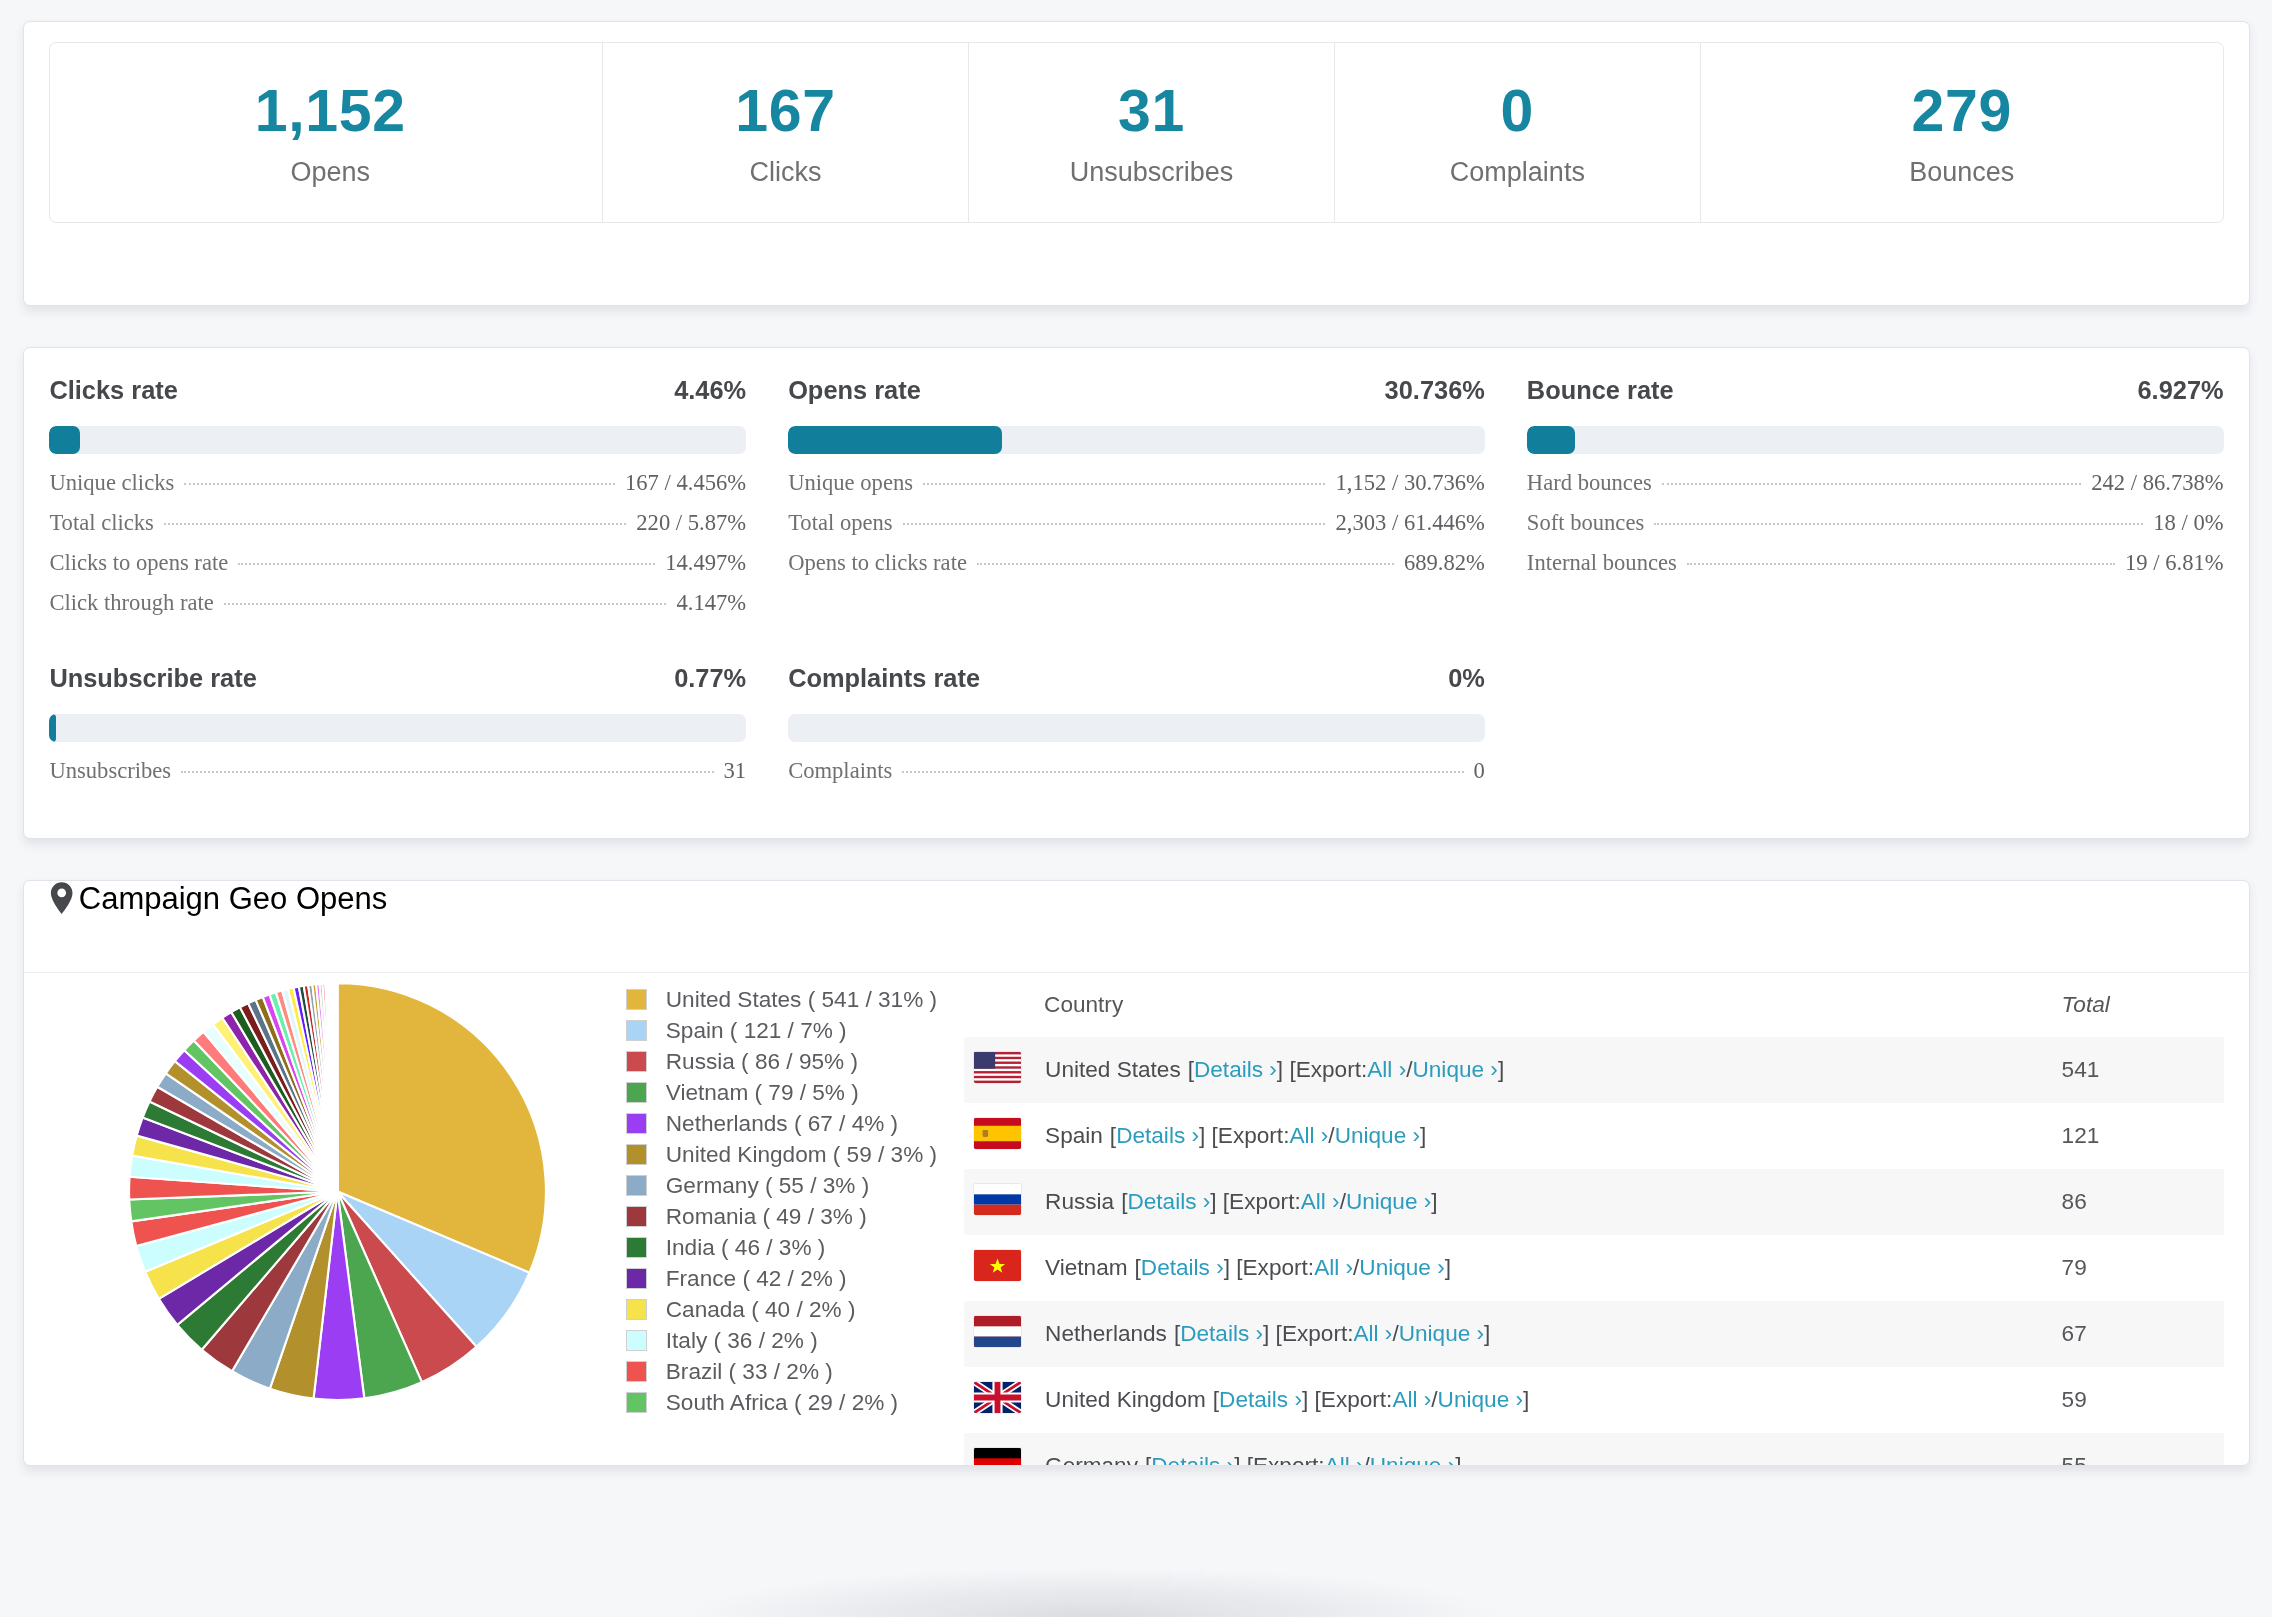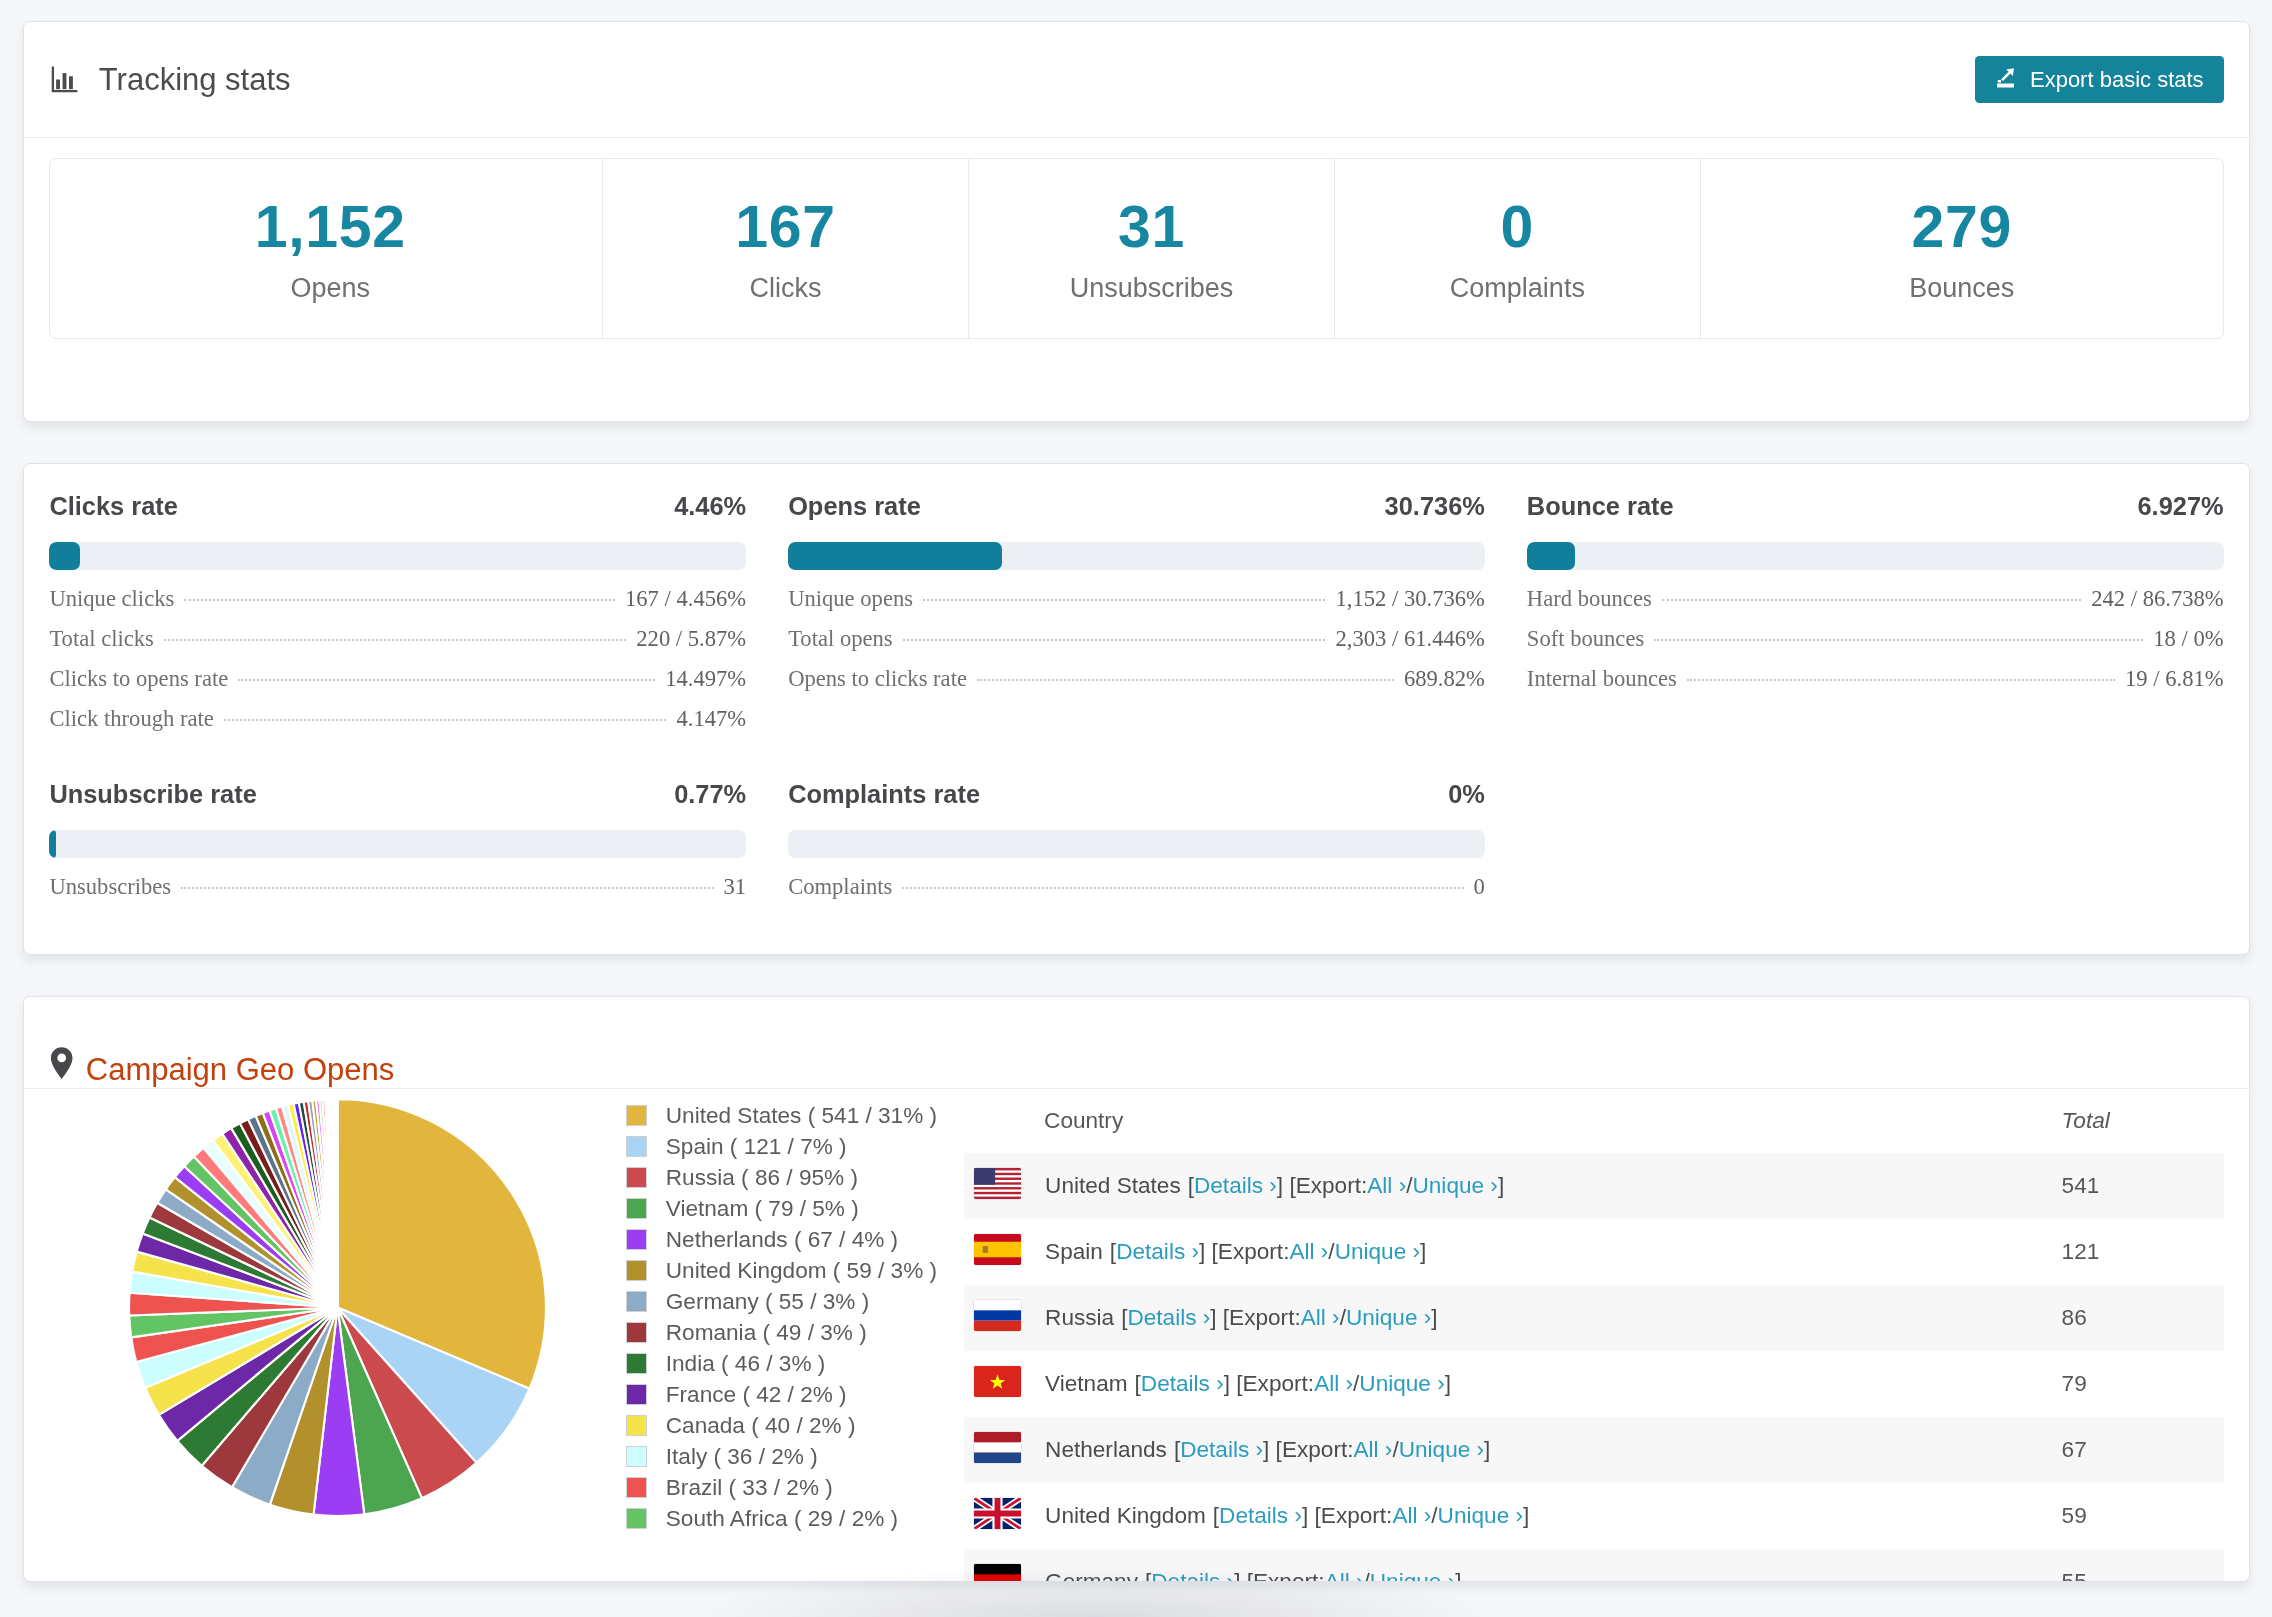--- a/index.html
+++ b/index.html
@@ -58,23 +58,23 @@
   .rate-bar { height:28px; background:#eceff3; border-radius:7px; margin-top:21px; overflow:hidden; }
   .rate-fill { height:100%; background:#117f9b; border-radius:7px; }
   .rate-rows { margin-top:16px;font-family:Liberation Serif, serif; }
   .rrow { display:flex; align-items:baseline; height:40px; font-size:22.6px; color:#6e7072; }
   .rrow .leader { flex:1; border-bottom:2.1px dotted #c6c7c9; margin:0 10px; transform:translateY(-5px); }
   .rrow .rv { color:#5f6164; white-space:nowrap; }
 
   
   #card-geo { height:586px; overflow:hidden; margin-bottom:0; }
   .geo-header {
-    display:flex; align-items:flex-end; gap:11px;
+    display:flex; align-items:flex-start; gap:4px;
     padding:0 25.4px; height:92px; border-bottom:1.4px solid #ededef;
-    font-size:31px; color:#c2410c;
+    font-size:31px; color:#000000;
   }
   .geo-body { display:flex; padding:0 25.4px; align-items:flex-start; }
   .pie-wrap { margin-left:73px; margin-top:2.8px; width:431px; flex:none; }
   .legend { margin-left:73px; margin-top:11.3px; flex:none; }
   .legend-item { display:flex; align-items:center; gap:18.4px; height:31px; font-size:22.6px; color:#5a5c5f; cursor:pointer; }
   .legend-item .sw { width:21px; height:21px; border:1.4px solid #cfd0d2; flex:none; }
 
   .geo-table { flex:1; margin-left:27px; }
   .t-head { display:flex; align-items:center; height:64px; font-size:22.6px; color:#55575a; }
   .t-head .c1 { flex:1; padding-left:80px; }
@@ -91,43 +91,20 @@
   .smudge {
     position:fixed; left:692px; bottom:0; width:805px; height:49px;
     background:radial-gradient(ellipse at 50% 100%, rgba(110,115,128,.20), rgba(110,115,128,0) 72%);
     pointer-events:none;
   }
 </style>
 </head>
 <body>
 
 <div class="card" id="card-tracking">
-  <div class="card-header">
-    <div class="card-title">
-      <span>
-        <svg width="31" height="31" viewBox="0 0 24 24" fill="none">
-          <path d="M3 2 V21 H22" stroke="#4a4c4e" stroke-width="1.8"></path>
-          <rect x="5.5" y="12" width="3" height="7.5" fill="#4a4c4e"></rect>
-          <rect x="10.5" y="7" width="3" height="12.5" fill="#4a4c4e"></rect>
-          <rect x="15.5" y="9.5" width="3" height="10" fill="#4a4c4e"></rect>
-        </svg>
-      </span>
-      <span>Tracking stats</span>
-    </div>
-    <button class="btn-export">
-      <span>
-        <svg width="24" height="24" viewBox="0 0 24 24" fill="#fff">
-          <rect x="2" y="18.5" width="17" height="4" rx="0.5"></rect>
-          <rect x="2.8" y="15" width="3.2" height="2.6"></rect>
-          <path d="M6.2 14.2 L13.6 6.8 L11.2 4.4 L19 3.2 L17.8 11 L15.4 8.6 L8 16 Z"></path>
-        </svg>
-      </span>
-      <span>Export basic stats</span>
-    </button>
-  </div>
   <div class="summary-wrap">
       <div class="sbox" style="flex: 1.49 1 0px;">
     <div class="num">1,152</div>
     <div class="lbl">Opens</div>
   </div>
       <div class="sbox" style="flex: 1 1 0px;">
     <div class="num">167</div>
     <div class="lbl">Clicks</div>
   </div>
       <div class="sbox" style="flex: 1 1 0px;">

